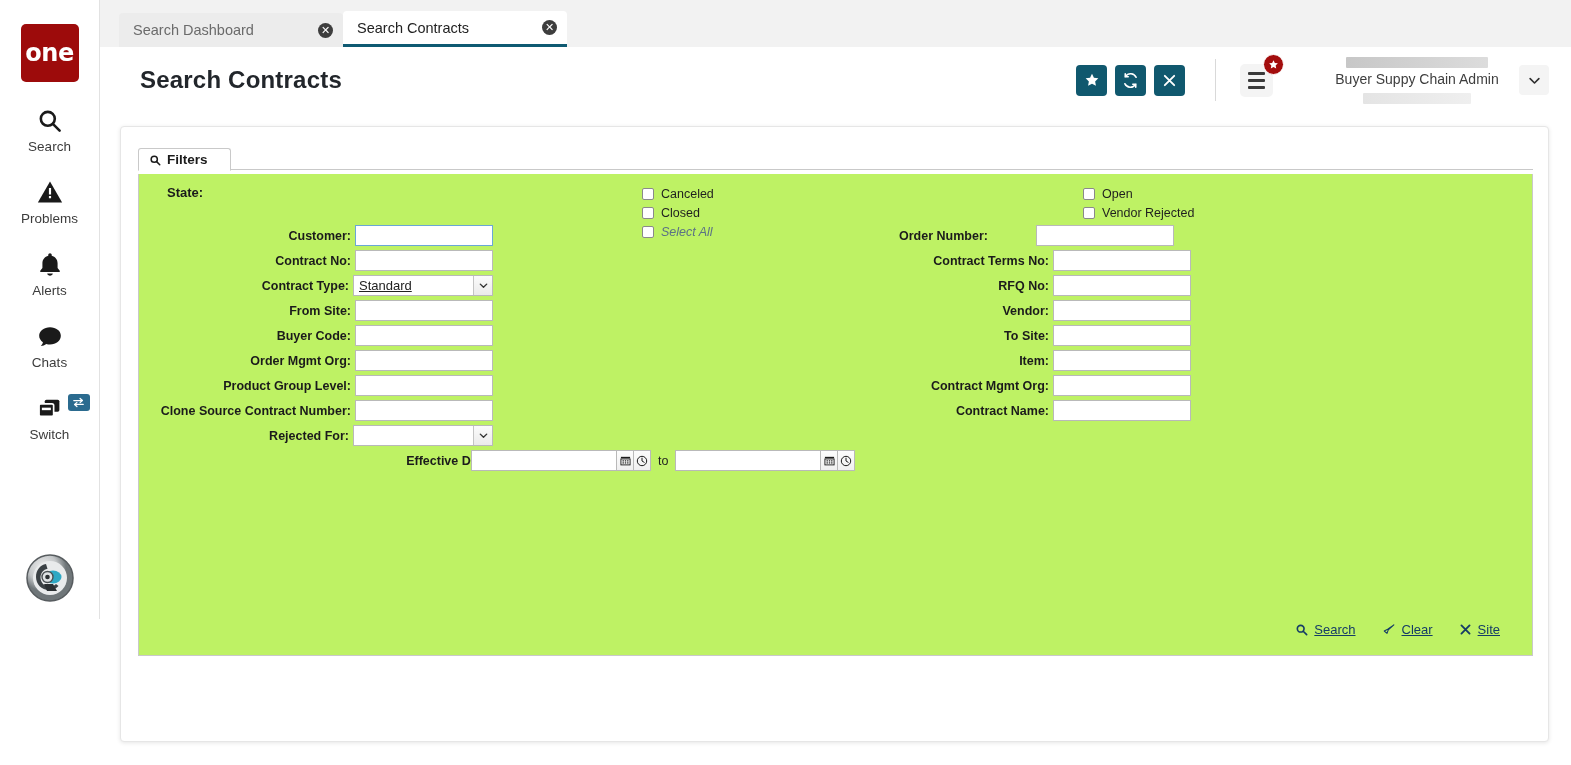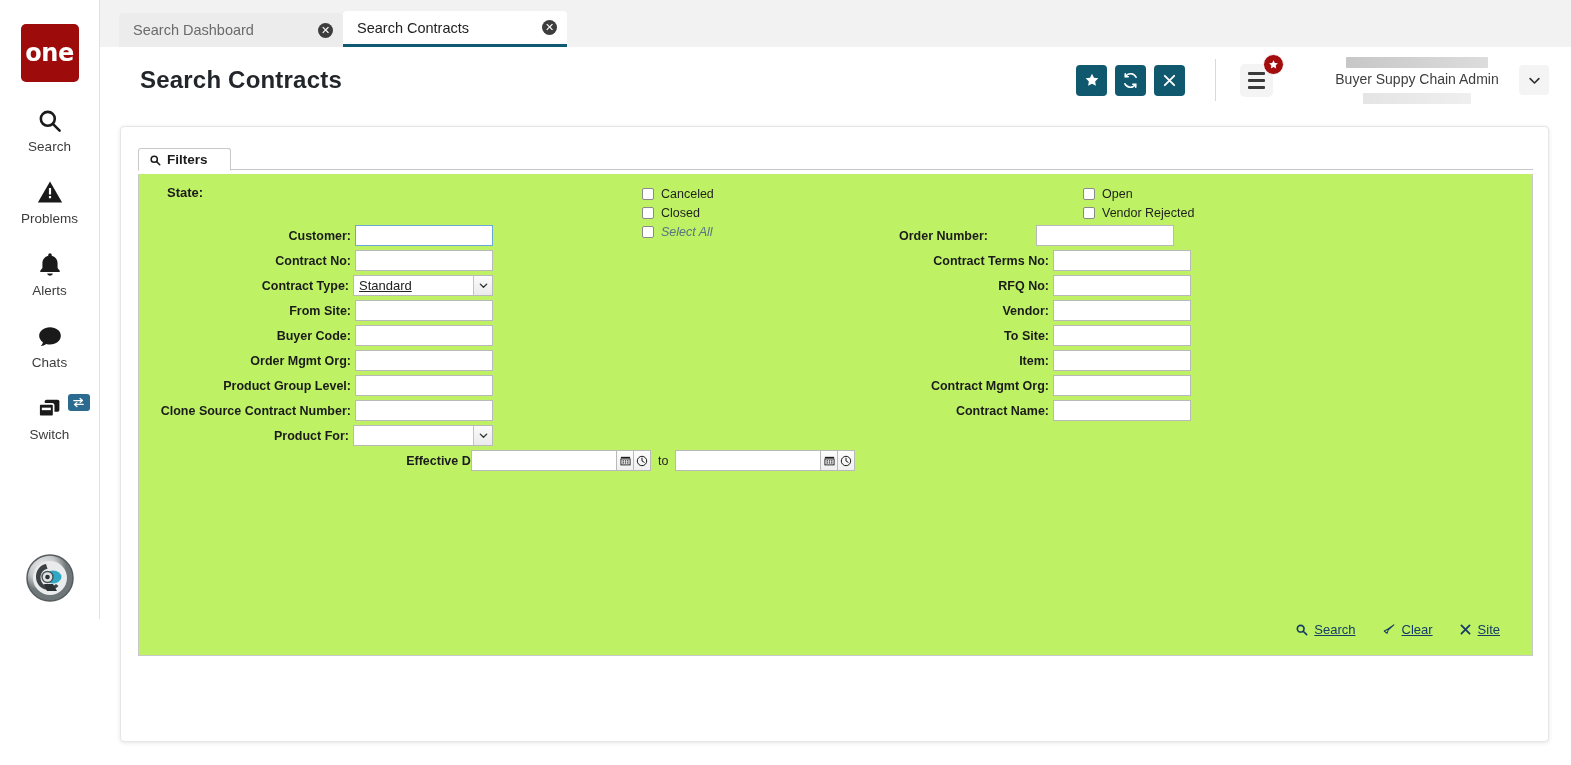--- a/index.html
+++ b/index.html
@@ -544,21 +544,21 @@
           <span class="flabel">Product Group Level:</span>
           <input class="finput" style="width: 138px;" value="">
         </div>
 
         <div class="frow" style="left:28px; top:175px; width:326px; justify-content:flex-end;">
           <span class="flabel">Clone Source Contract Number:</span>
           <input class="finput" style="width: 138px;" value="">
         </div>
 
         <div class="frow" style="left:28px; top:200px; width:326px; justify-content:flex-end;">
-          <span class="flabel">Product For:</span>
+          <span class="flabel">Rejected For:</span>
           <div class="fselect">
             <span class="sv"></span>
             <span class="sarrow">
               <svg width="11" height="11" viewBox="0 0 24 24" fill="none" stroke="#333" stroke-width="3" stroke-linecap="round" stroke-linejoin="round">
                   <path d="M5 9l7 7 7-7"></path>
                 </svg>
             </span>
           </div>
         </div>
 

